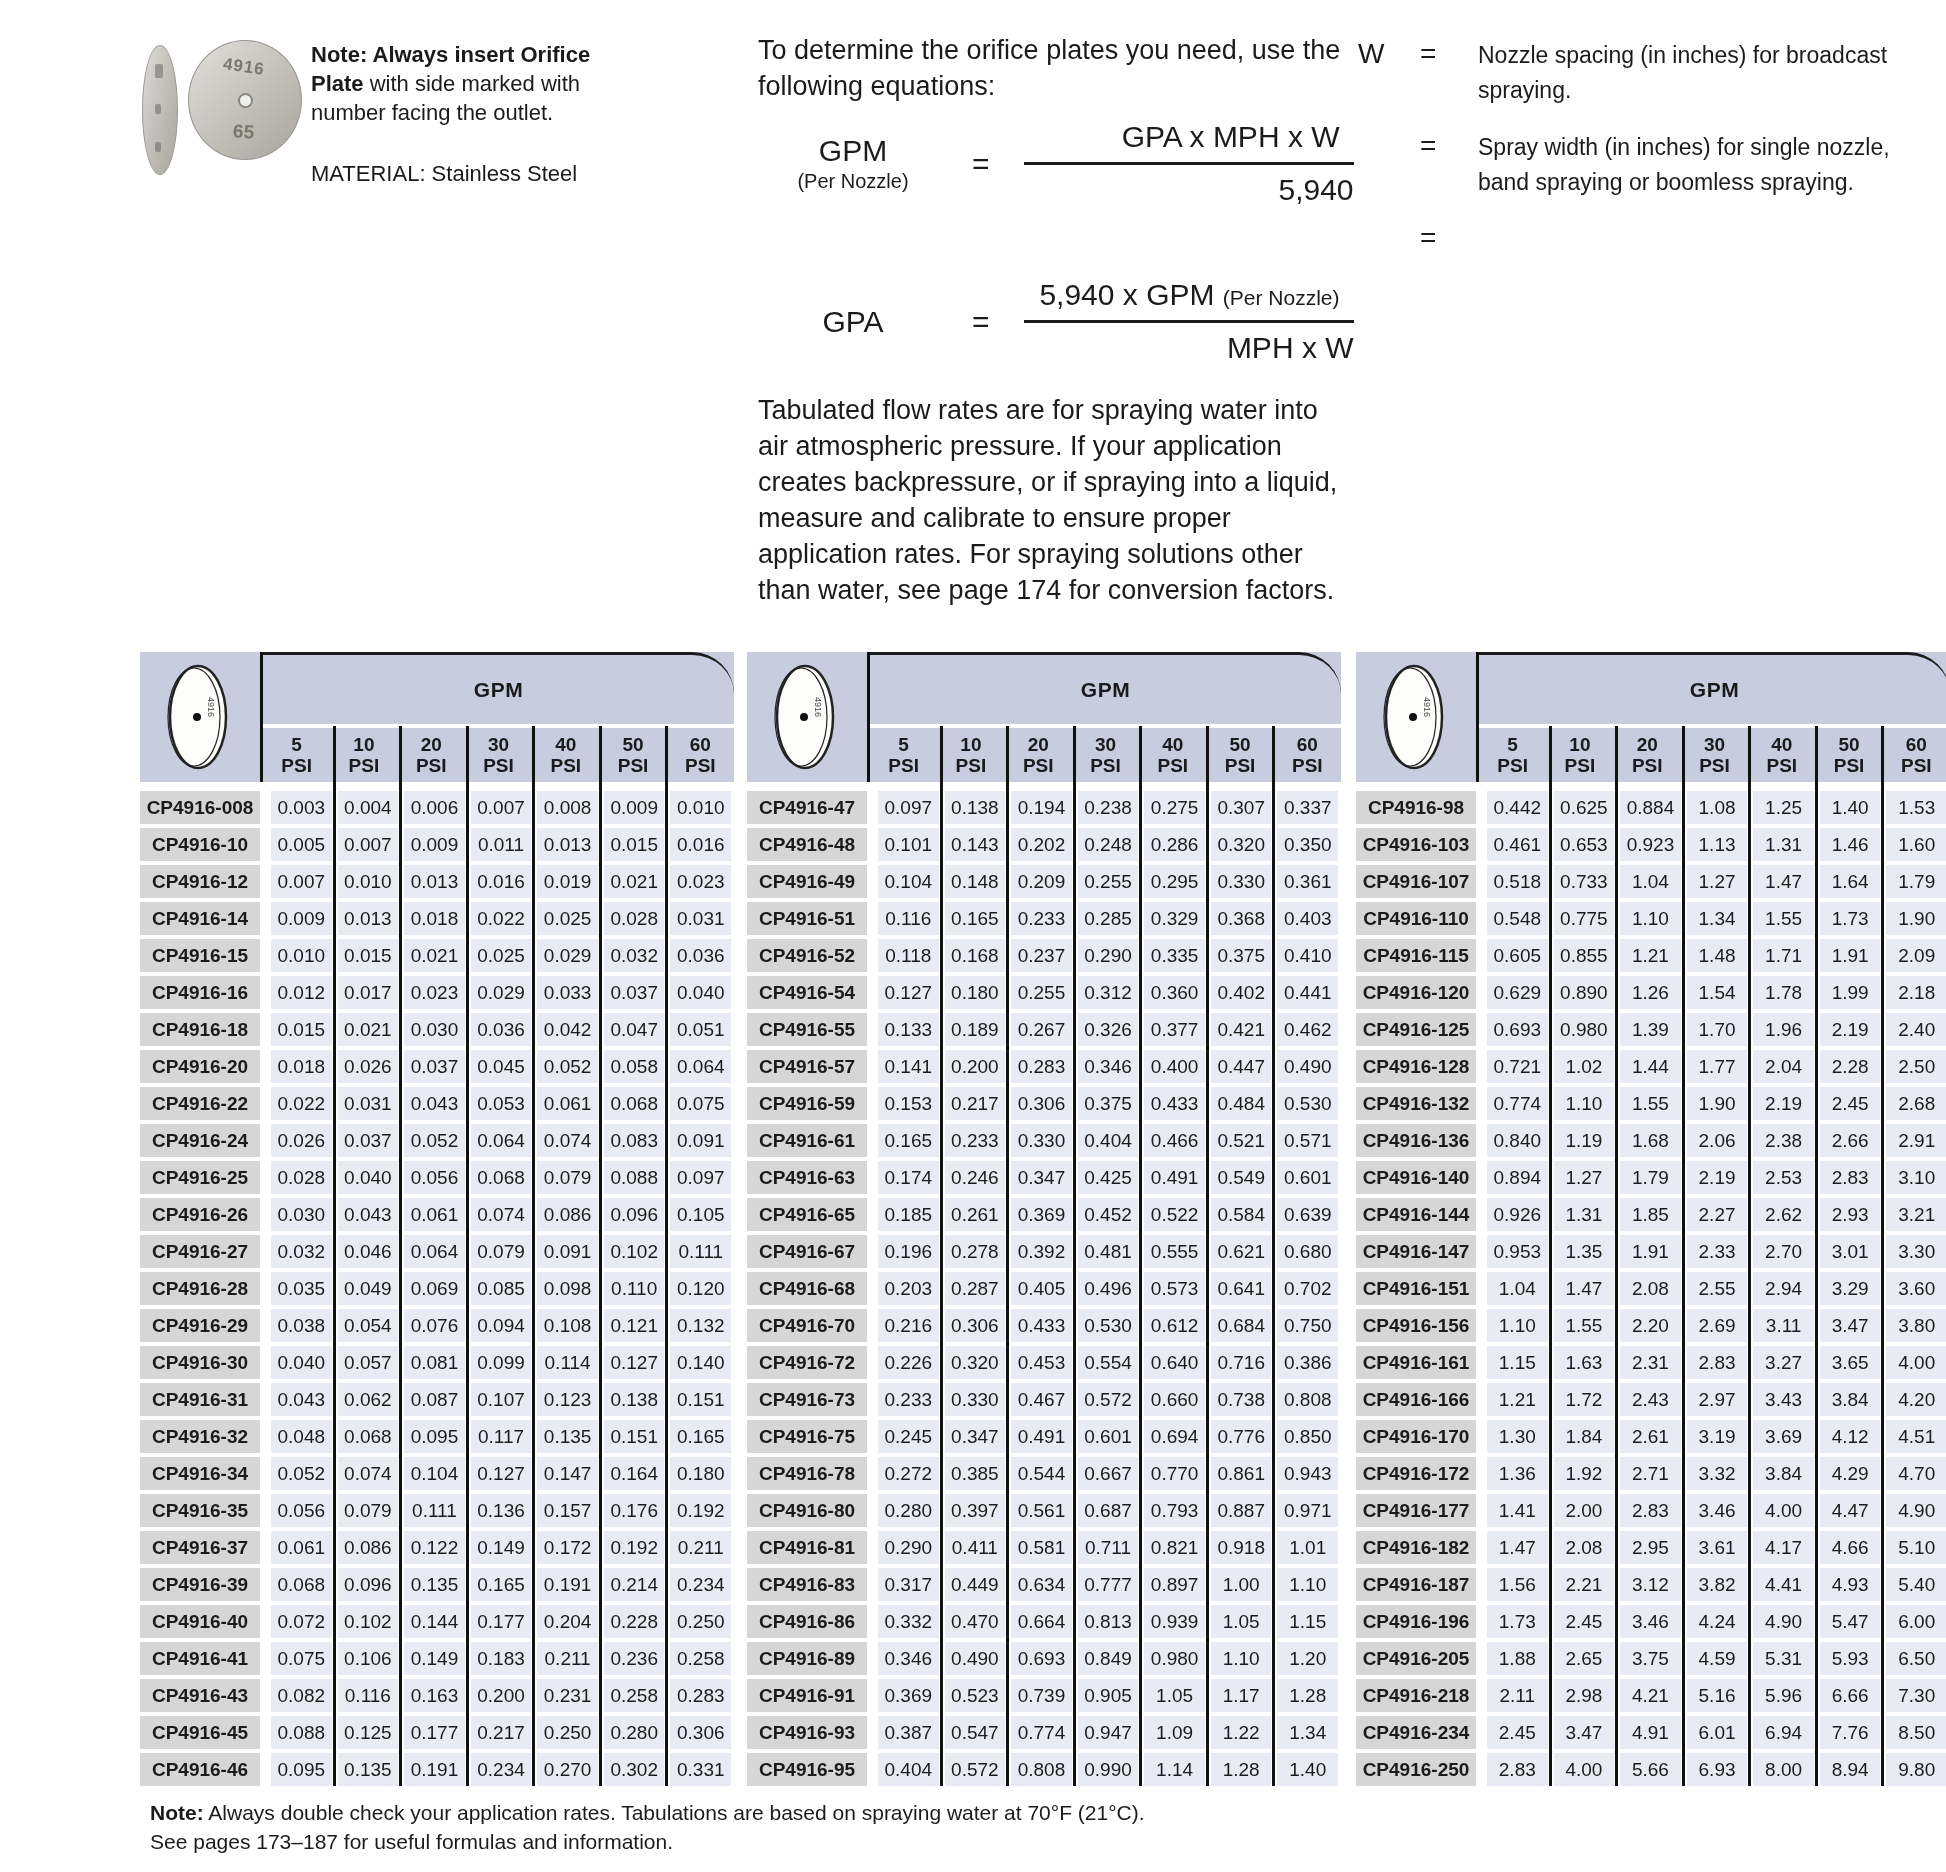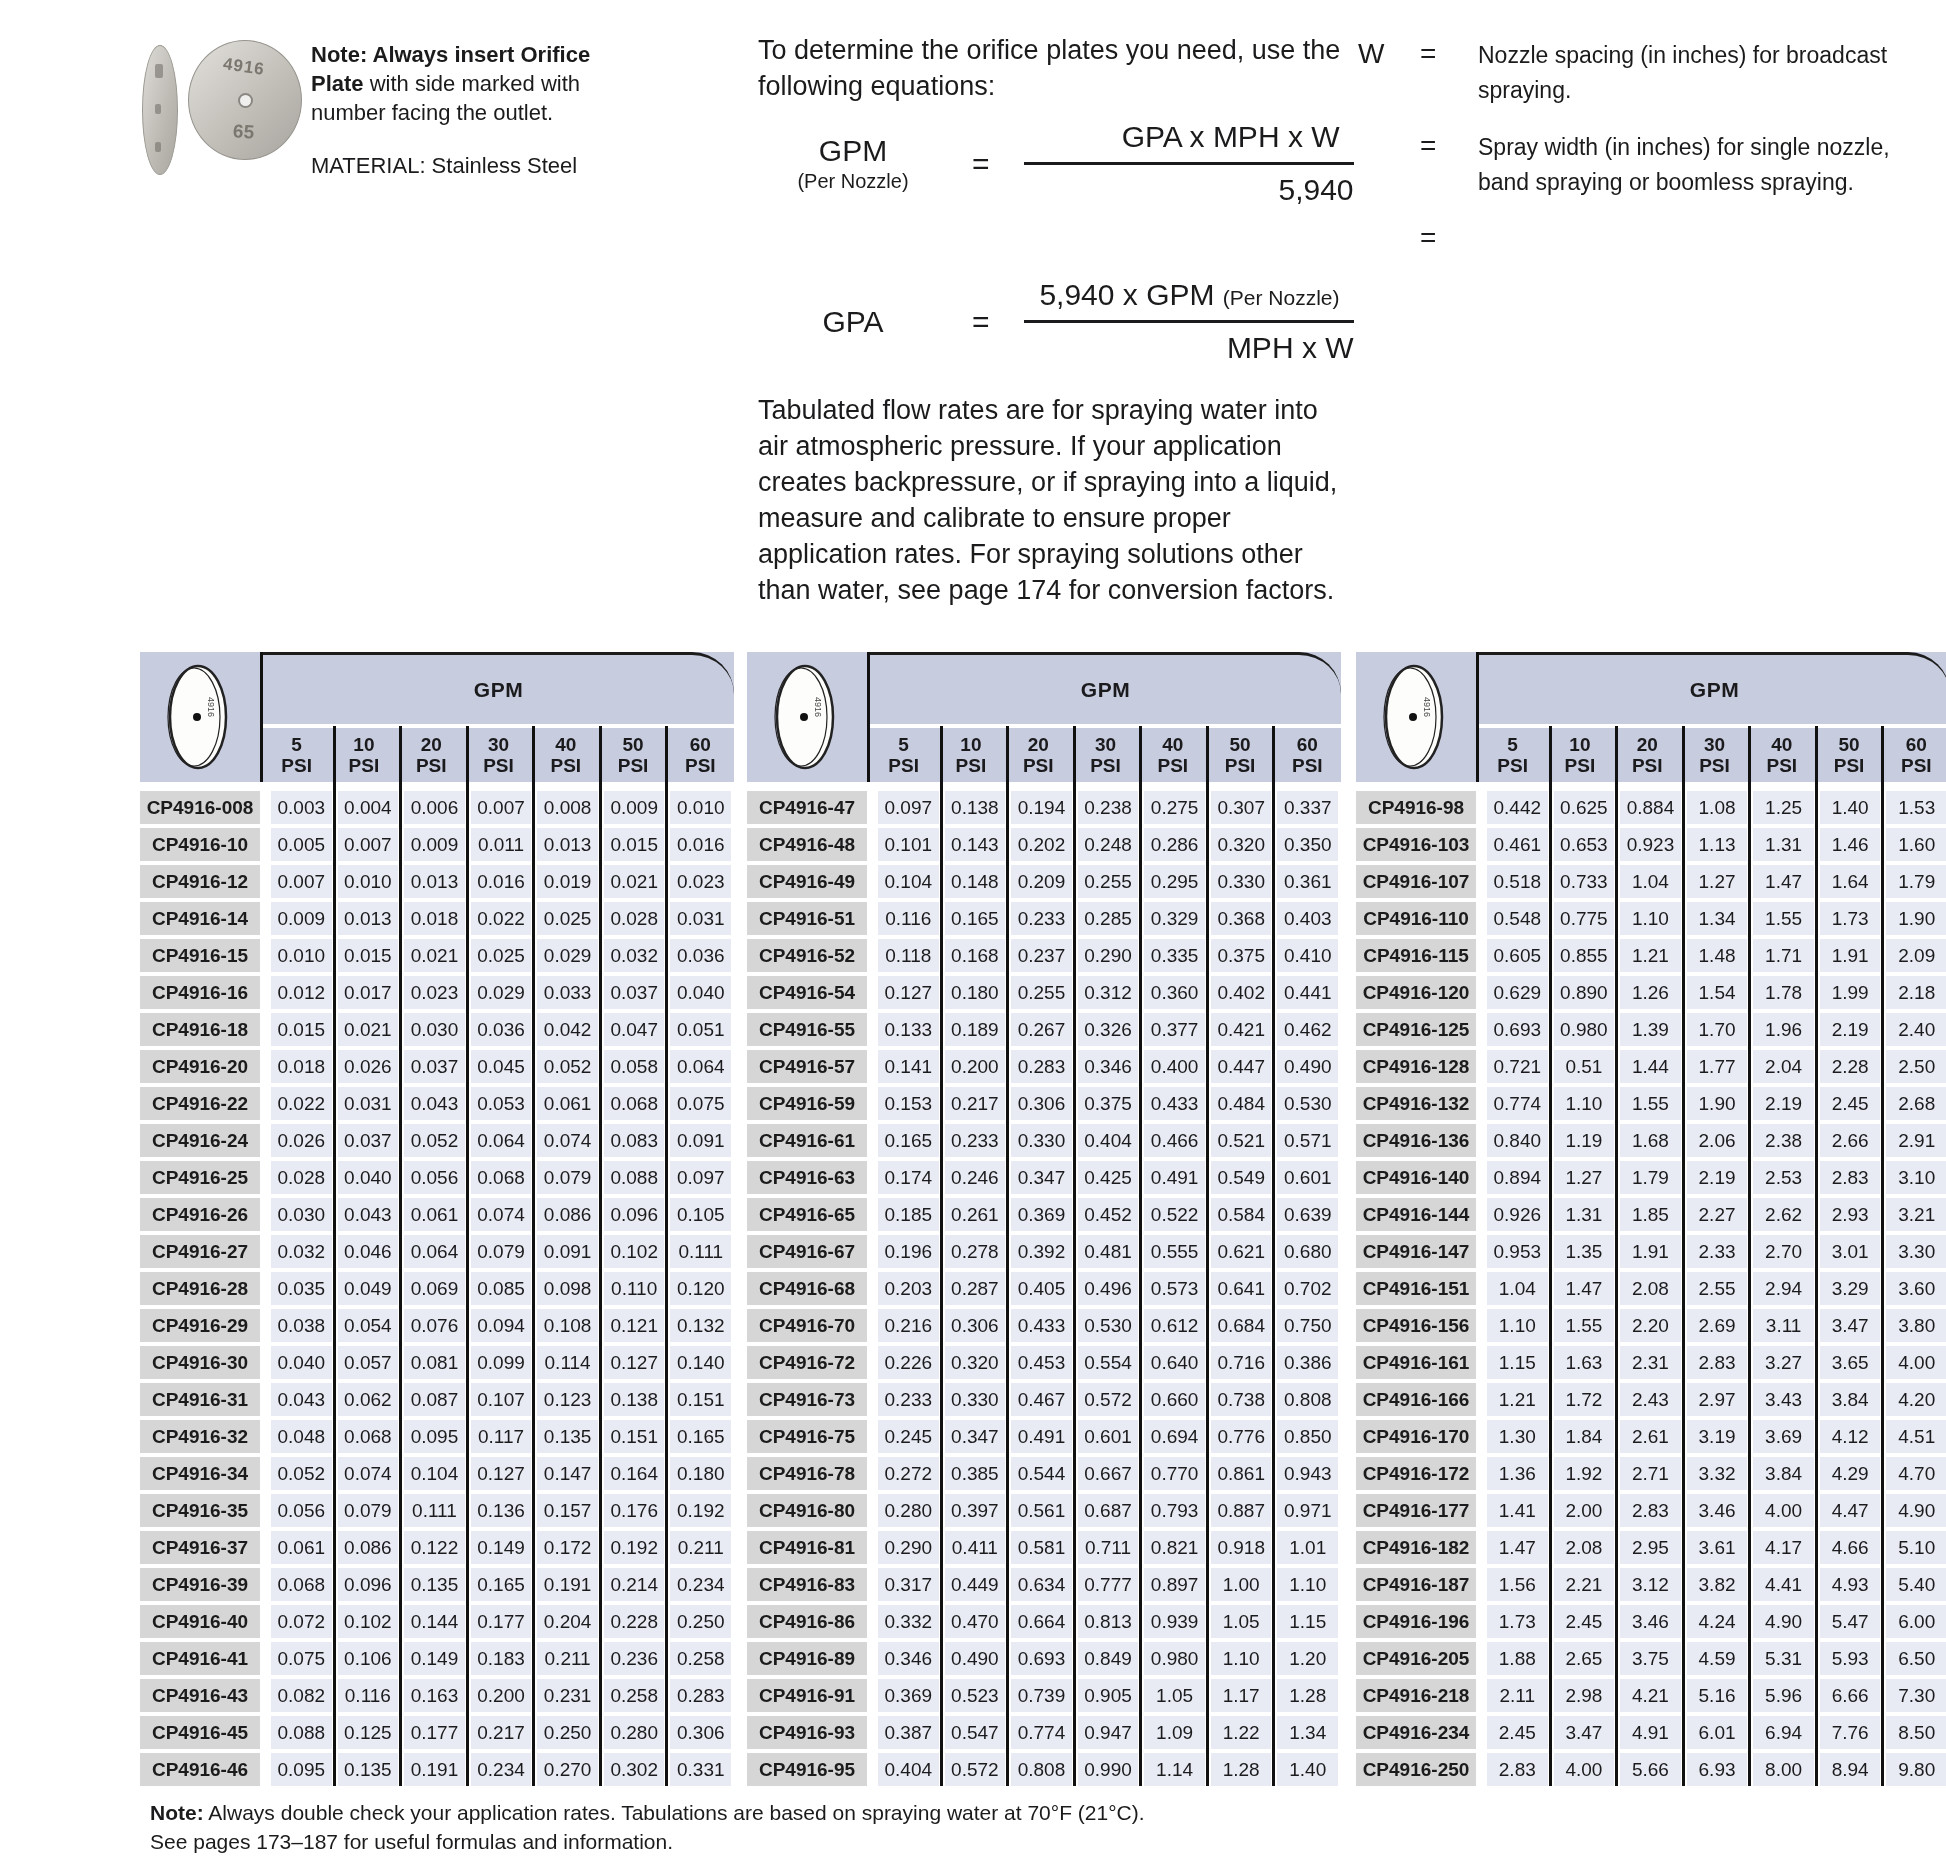--- a/index.html
+++ b/index.html
@@ -23,21 +23,21 @@
     background:linear-gradient(135deg,#e2e0db,#c2bfb9 55%,#a8a5a0);
     display:flex;align-items:center;justify-content:center;
   }
   .photo-front .hole{width:11px;height:11px;border-radius:50%;background:#efefed;border:2px solid #8a8782;}
   .photo-front .lbl-top{position:absolute;top:16px;left:34px;font-weight:bold;font-size:17px;color:#7b776f;transform:rotate(8deg);letter-spacing:1px;}
   .photo-front .lbl-bot{position:absolute;bottom:16px;left:44px;font-weight:bold;font-size:19px;color:#7b776f;transform:rotate(4deg);}
 
   
   .insert-note{left:311px;top:40px;width:300px;font-size:22px;line-height:29px;}
   .insert-note b{font-weight:bold;}
-  .material{margin-top:24px;font-size:22px;}
+  .material{margin-top:32px;font-size:22px;}
 
   
   .intro{left:758px;top:32px;width:610px;font-size:27px;line-height:36px;}
   .equation{display:flex;align-items:center;}
   .eq1{left:768px;top:120px;}
   .eq2{left:768px;top:278px;}
   .eq-lhs{width:170px;text-align:center;}
   .eq-lhs .main{font-size:30px;}
   .eq-lhs .sub{font-size:20px;margin-top:2px;}
   .eq-sign{font-size:30px;margin:0 34px;}
@@ -915,21 +915,21 @@
         <div class="cell">0.980</div>
         <div class="cell">1.39</div>
         <div class="cell">1.70</div>
         <div class="cell">1.96</div>
         <div class="cell">2.19</div>
         <div class="cell">2.40</div>
       </div>
       <div class="trow">
         <div class="lab">CP4916-128</div>
         <div class="cell">0.721</div>
-        <div class="cell">0.51</div>
+        <div class="cell">1.02</div>
         <div class="cell">1.44</div>
         <div class="cell">1.77</div>
         <div class="cell">2.04</div>
         <div class="cell">2.28</div>
         <div class="cell">2.50</div>
       </div>
       <div class="trow">
         <div class="lab">CP4916-132</div>
         <div class="cell">0.774</div>
         <div class="cell">1.10</div>

